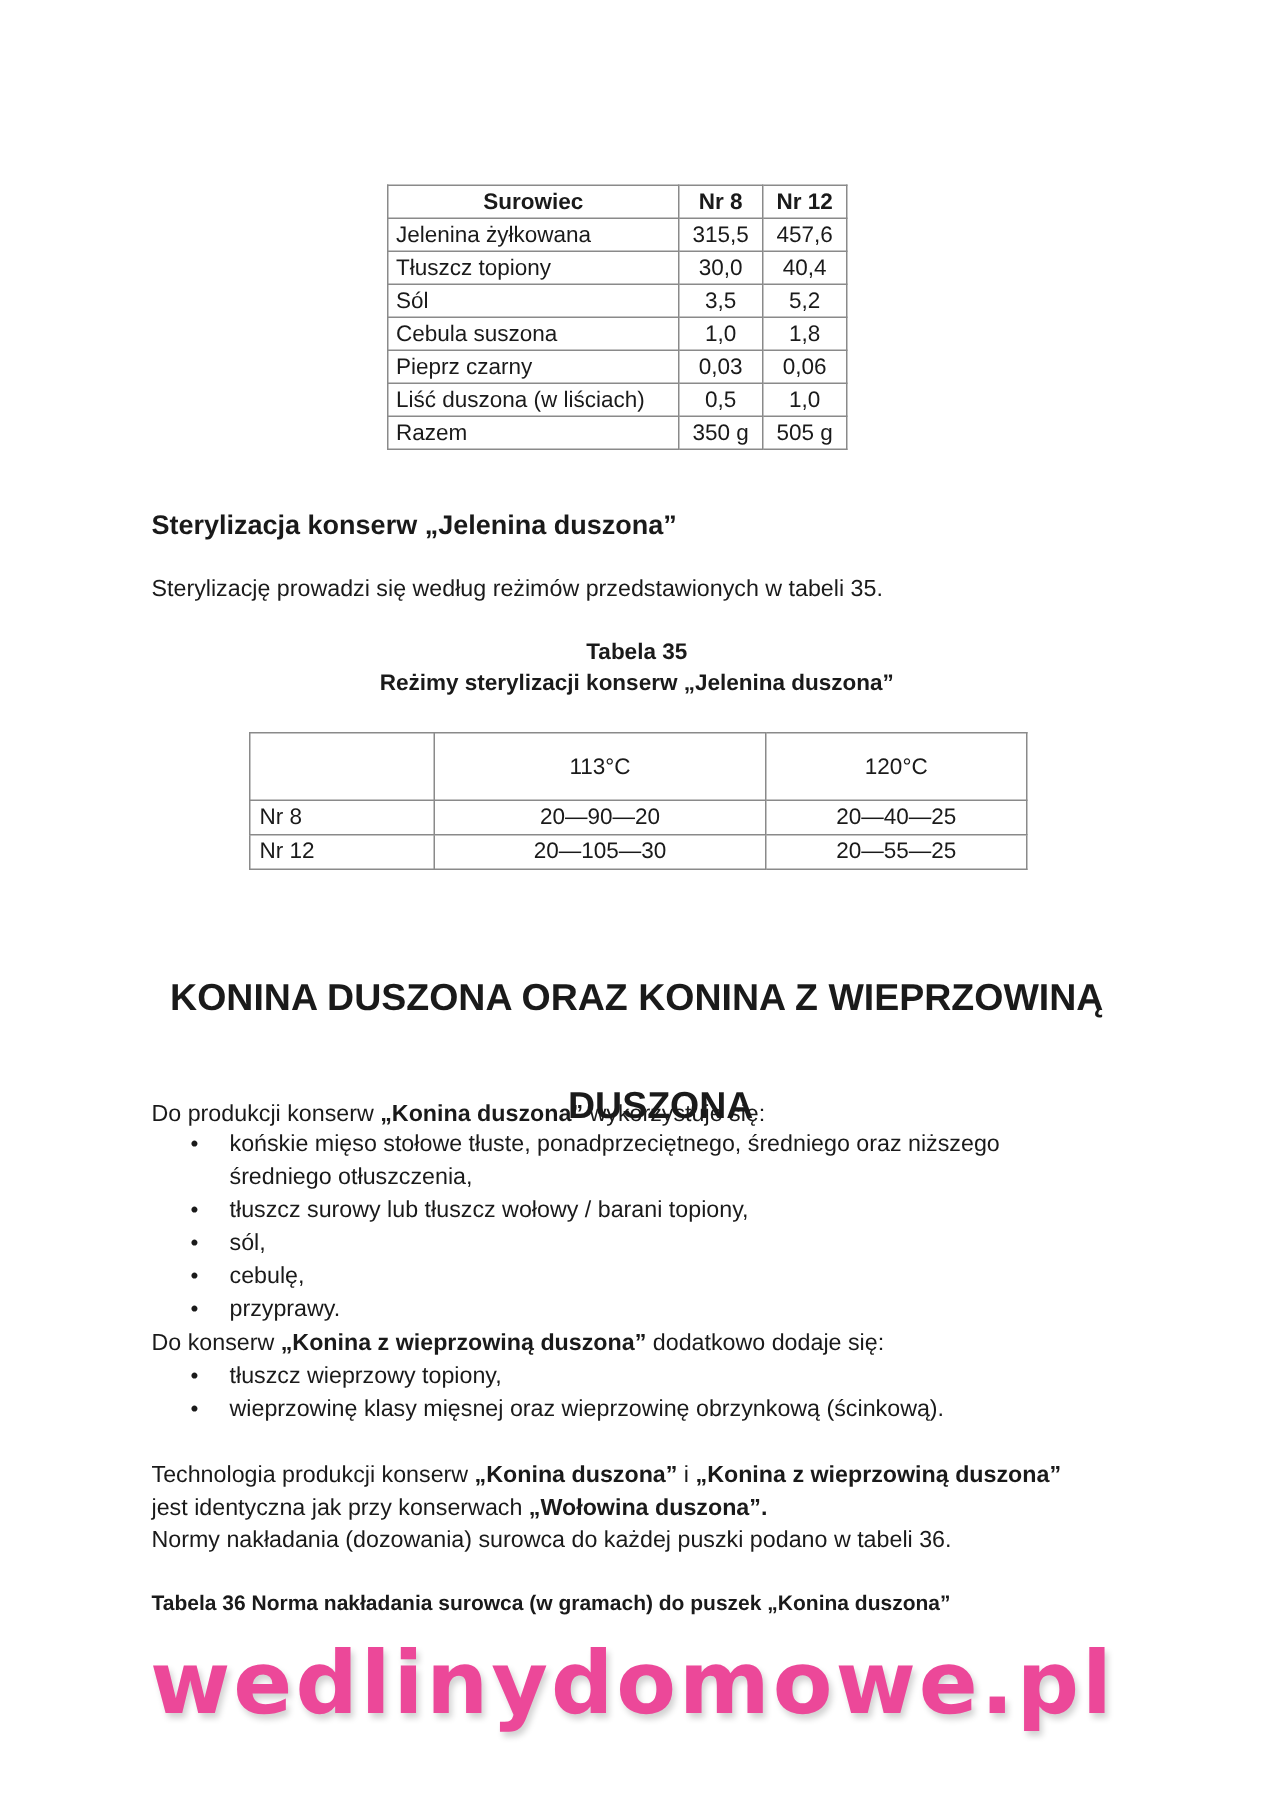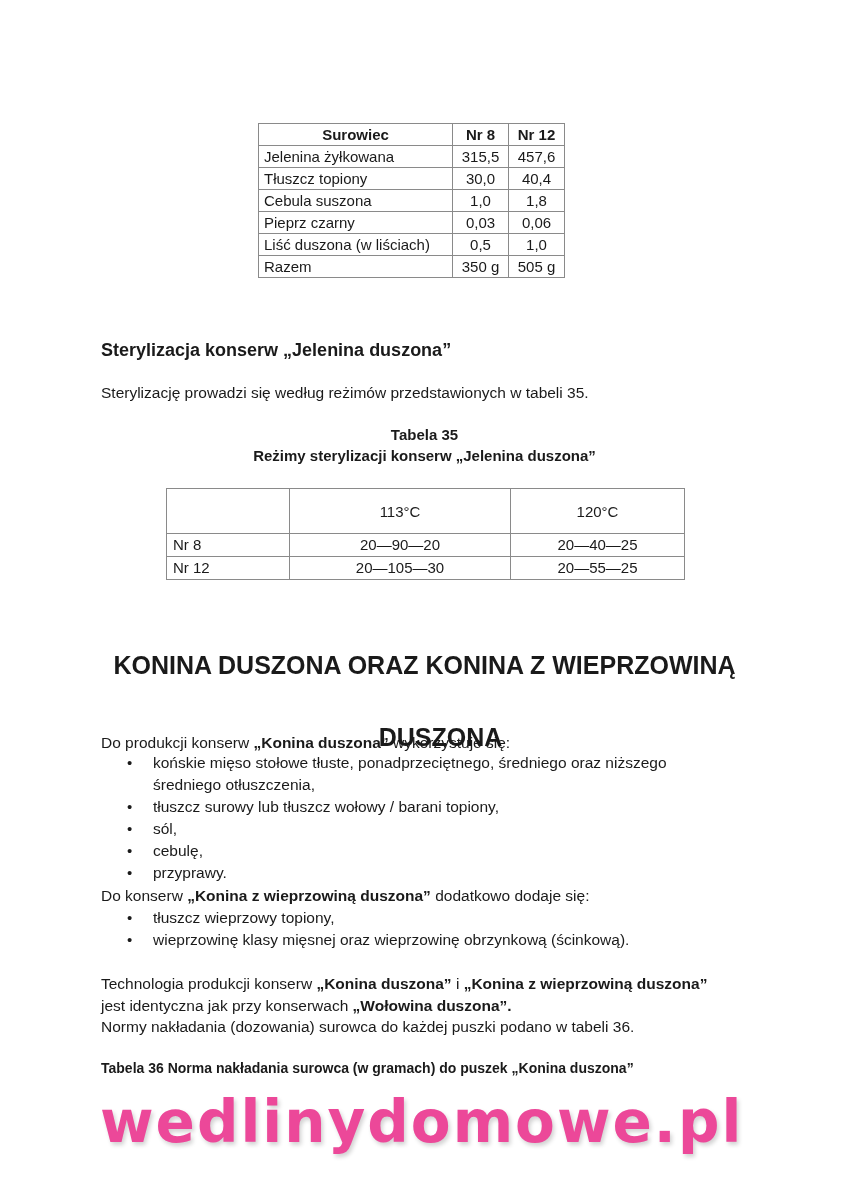--- a/index.html
+++ b/index.html
@@ -58,20 +58,25 @@
   </tr>
   <tr>
     <td>Jelenina żyłkowana</td>
     <td class="num">315,5</td>
     <td class="num">457,6</td>
   </tr>
   <tr>
     <td>Tłuszcz topiony</td>
     <td class="num">30,0</td>
     <td class="num">40,4</td>
+  </tr>
+  <tr>
+    <td>Sól</td>
+    <td class="num">3,5</td>
+    <td class="num">5,2</td>
   </tr>
   <tr>
     <td>Cebula suszona</td>
     <td class="num">1,0</td>
     <td class="num">1,8</td>
   </tr>
   <tr>
     <td>Pieprz czarny</td>
     <td class="num">0,03</td>
     <td class="num">0,06</td>

